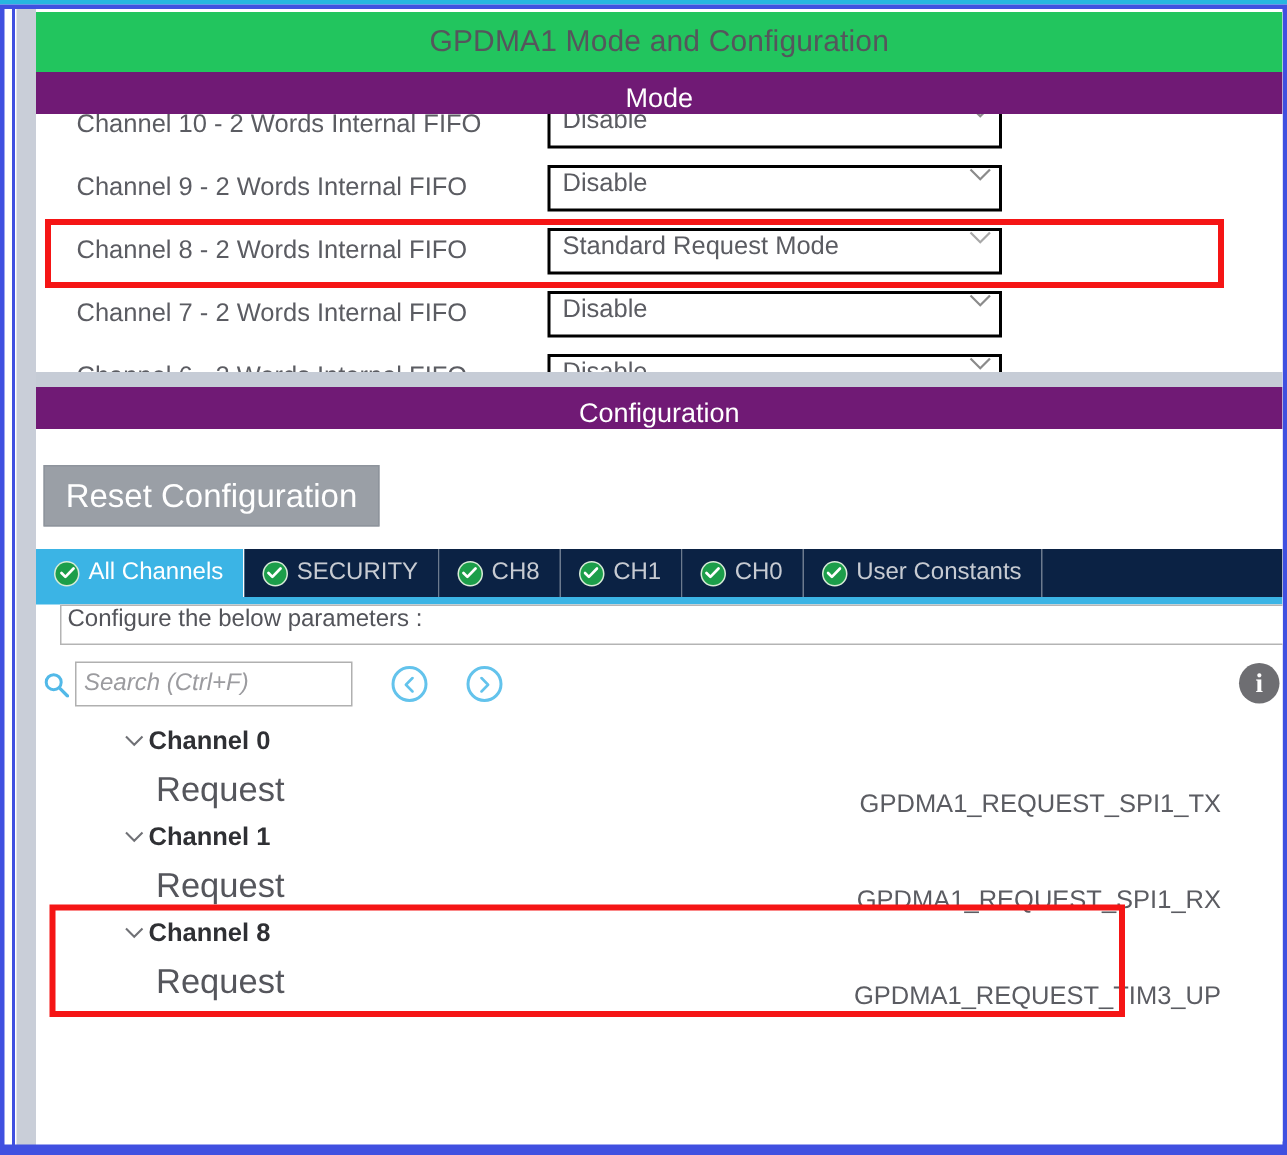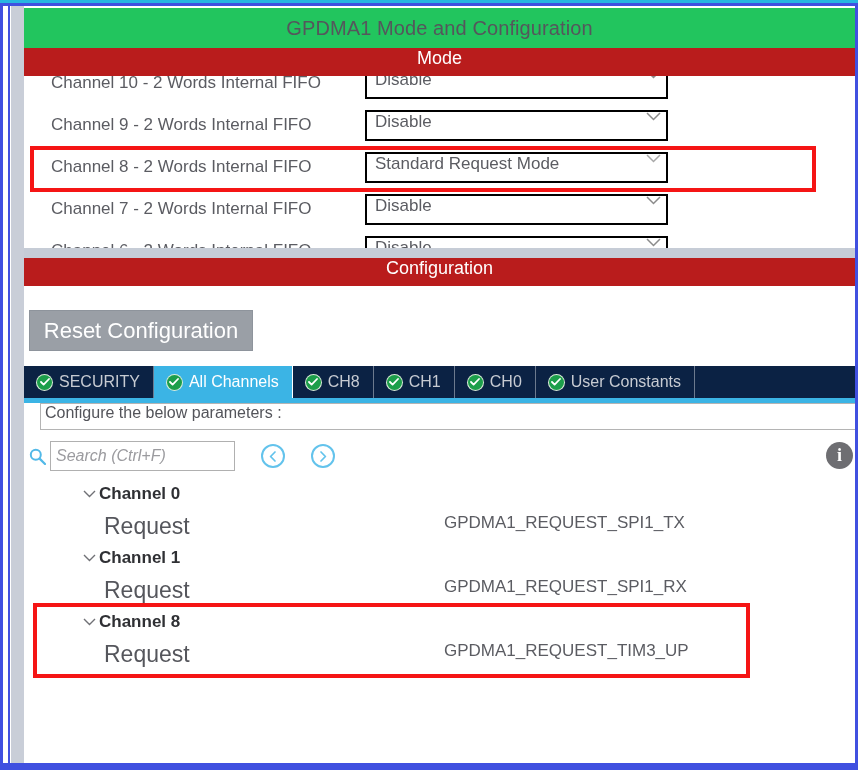--- a/index.html
+++ b/index.html
@@ -22,22 +22,22 @@
 
   
   .panel-title{
     position:absolute;left:0;top:0;width:831px;height:40px;
     display:flex;align-items:center;justify-content:center;
     font-size:20px;color:#55565c;background:#22c55e;letter-spacing:.1px;
   }
 
   
   .section-bar{
-    position:absolute;left:0;width:831px;height:28px;background:#b91c1c;
-    display:flex;align-items:flex-start;justify-content:center;
+    position:absolute;left:0;width:831px;height:28px;background:#701a75;
+    display:flex;align-items:flex-end;justify-content:center;
     color:#ffffff;font-size:18px;
   }
   #modeBar{top:40px;}
   #cfgBar{top:250px;}
 
   
   .mode-area{
     position:absolute;left:0;top:68px;width:831px;height:172px;
     background:#ffffff;overflow:hidden;
   }
@@ -136,21 +136,21 @@
   }
   .tw-arrow{
     width:20px;margin-left:12px;display:flex;align-items:center;justify-content:center;color:#707176;
   }
   .tw-arrow svg{display:block;}
   .tree-row{height:32px;position:relative;}
   .tree-key{
     position:absolute;left:80px;top:3px;font-size:23px;color:#55565c;
   }
   .tree-val{
-    position:absolute;left:420px;top:3px;width:370px;text-align:left;
+    position:absolute;left:420px;top:16px;width:370px;text-align:right;
     font-size:17px;color:#5b5c62;
   }
 
   
   .redbox{position:absolute;border:4px solid #f51515;box-sizing:border-box;pointer-events:none;}
   #redbox-mode{left:30px;top:146px;width:786px;height:46px;}
   #redbox-tree{left:33px;top:603px;width:717px;height:75px;}
 </style>
 </head>
 <body>
@@ -241,35 +241,35 @@
 
     <div class="section-bar" id="cfgBar">
       <span>Configuration</span>
     </div>
 
     <div class="cfg-area">
 
       <div class="reset-btn">Reset Configuration</div>
 
       <div class="tabbar">
+        <div class="tab active">
+          <span class="tab-check">
+            <svg width="10" height="8" viewBox="0 0 10 8">
+                <path d="M1 4 L3.6 6.6 L9 1" stroke="#ffffff" stroke-width="1.8" fill="none" stroke-linecap="round" stroke-linejoin="round"></path>
+              </svg>
+          </span>
+          <span>All Channels</span>
+        </div>
         <div class="tab">
           <span class="tab-check">
             <svg width="10" height="8" viewBox="0 0 10 8">
                 <path d="M1 4 L3.6 6.6 L9 1" stroke="#ffffff" stroke-width="1.8" fill="none" stroke-linecap="round" stroke-linejoin="round"></path>
               </svg>
           </span>
           <span>SECURITY</span>
-        </div>
-        <div class="tab active">
-          <span class="tab-check">
-            <svg width="10" height="8" viewBox="0 0 10 8">
-                <path d="M1 4 L3.6 6.6 L9 1" stroke="#ffffff" stroke-width="1.8" fill="none" stroke-linecap="round" stroke-linejoin="round"></path>
-              </svg>
-          </span>
-          <span>All Channels</span>
         </div>
         <div class="tab">
           <span class="tab-check">
             <svg width="10" height="8" viewBox="0 0 10 8">
                 <path d="M1 4 L3.6 6.6 L9 1" stroke="#ffffff" stroke-width="1.8" fill="none" stroke-linecap="round" stroke-linejoin="round"></path>
               </svg>
           </span>
           <span>CH8</span>
         </div>
         <div class="tab">

